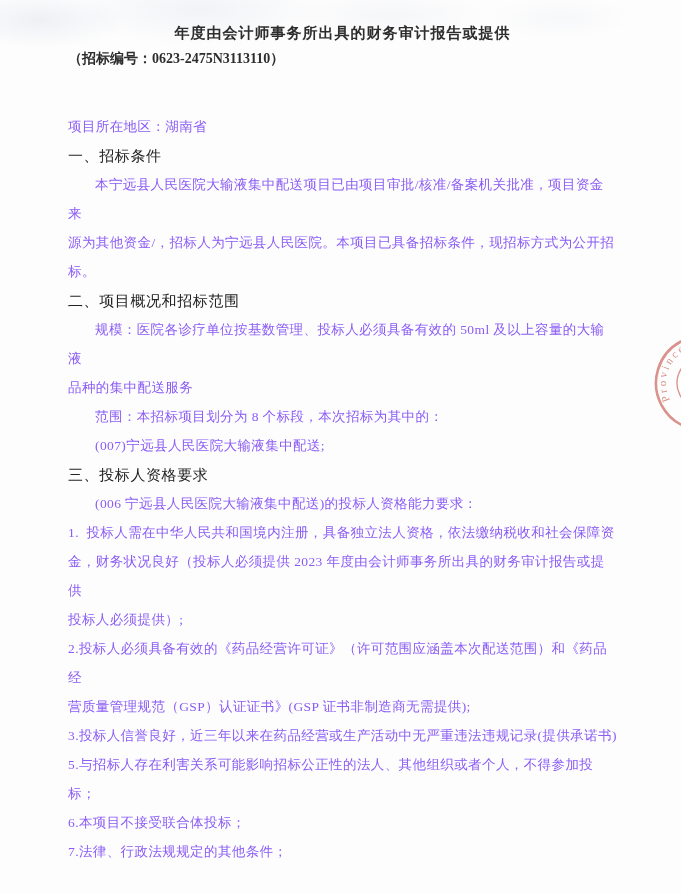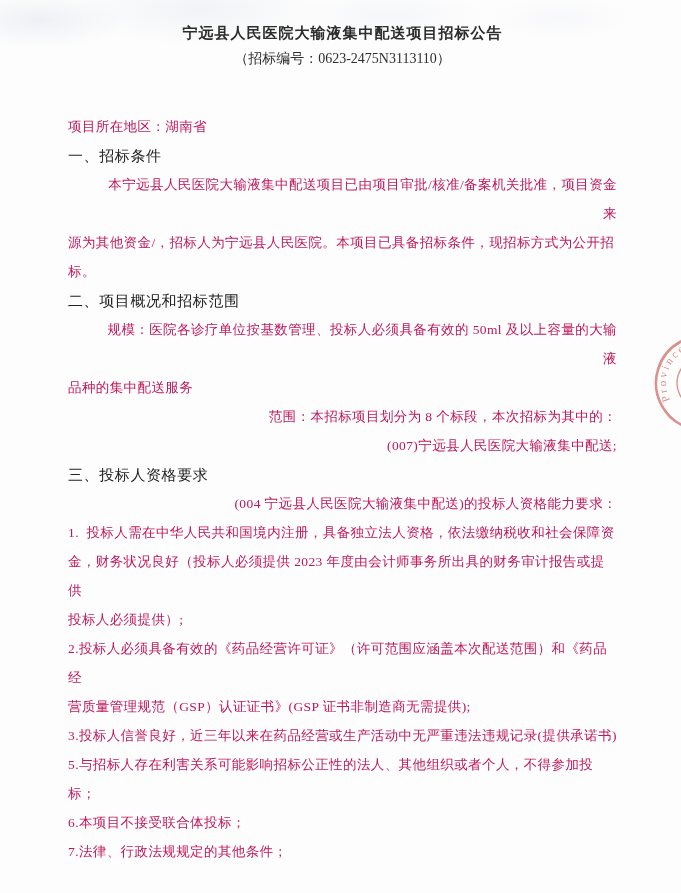--- a/index.html
+++ b/index.html
@@ -32,35 +32,35 @@
   }
   .title{
     text-align:center;
     font-size:15px;
     font-weight:bold;
     line-height:22px;
     letter-spacing:1px;
     color:#2d2d2d;
   }
   .subtitle{
-    text-align:center;
+    text-align:left;
     font-size:14px;
-    font-weight:normal;
+    font-weight:bold;
     line-height:29px;
     color:#2d2d2d;
   }
   .gap{height:39px;}
   .ln{
     font-size:13.5px;
     line-height:29px;
     white-space:pre-wrap;
-    color:#be185d;
+    color:#8b5cf6;
     letter-spacing:.4px;
   }
-  .ind{text-indent:2em;text-align:right;}
+  .ind{text-indent:2em;}
   .heading{
     font-family:"Liberation Sans","DejaVu Sans",sans-serif;
     font-size:15px;
     font-weight:normal;
     line-height:29px;
     color:#222222;
     letter-spacing:.6px;
   }
   .stamp{
     position:absolute;
@@ -76,40 +76,40 @@
     font-size:11px;
     letter-spacing:2.5px;
   }
 </style>
 </head>
 <body>
 
 <div class="page">
   <div class="content">
 
-    <div class="title">宁远县人民医院大输液集中配送项目招标公告</div>
+    <div class="title">年度由会计师事务所出具的财务审计报告或提供</div>
     <div class="subtitle">（招标编号：0623-2475N3113110）</div>
 
     <div class="gap"></div>
 
     <div class="ln">项目所在地区：湖南省</div>
 
     <div class="heading">一、招标条件</div>
     <div class="ln ind">本宁远县人民医院大输液集中配送项目已由项目审批/核准/备案机关批准，项目资金来</div>
     <div class="ln">源为其他资金/，招标人为宁远县人民医院。本项目已具备招标条件，现招标方式为公开招</div>
     <div class="ln">标。</div>
 
     <div class="heading">二、项目概况和招标范围</div>
     <div class="ln ind">规模：医院各诊疗单位按基数管理、投标人必须具备有效的 50ml 及以上容量的大输液</div>
     <div class="ln">品种的集中配送服务</div>
     <div class="ln ind">范围：本招标项目划分为 8 个标段，本次招标为其中的：</div>
     <div class="ln ind">(007)宁远县人民医院大输液集中配送;</div>
 
     <div class="heading">三、投标人资格要求</div>
-    <div class="ln ind">(004 宁远县人民医院大输液集中配送)的投标人资格能力要求：</div>
+    <div class="ln ind">(006 宁远县人民医院大输液集中配送)的投标人资格能力要求：</div>
     <div class="ln">1.  投标人需在中华人民共和国境内注册，具备独立法人资格，依法缴纳税收和社会保障资</div>
     <div class="ln">金，财务状况良好（投标人必须提供 2023 年度由会计师事务所出具的财务审计报告或提供</div>
     <div class="ln">投标人必须提供）;</div>
     <div class="ln">2.投标人必须具备有效的《药品经营许可证》（许可范围应涵盖本次配送范围）和《药品经</div>
     <div class="ln">营质量管理规范（GSP）认证证书》(GSP 证书非制造商无需提供);</div>
     <div class="ln">3.投标人信誉良好，近三年以来在药品经营或生产活动中无严重违法违规记录(提供承诺书)</div>
     <div class="ln">5.与招标人存在利害关系可能影响招标公正性的法人、其他组织或者个人，不得参加投标；</div>
     <div class="ln">6.本项目不接受联合体投标；</div>
     <div class="ln">7.法律、行政法规规定的其他条件；</div>
 

